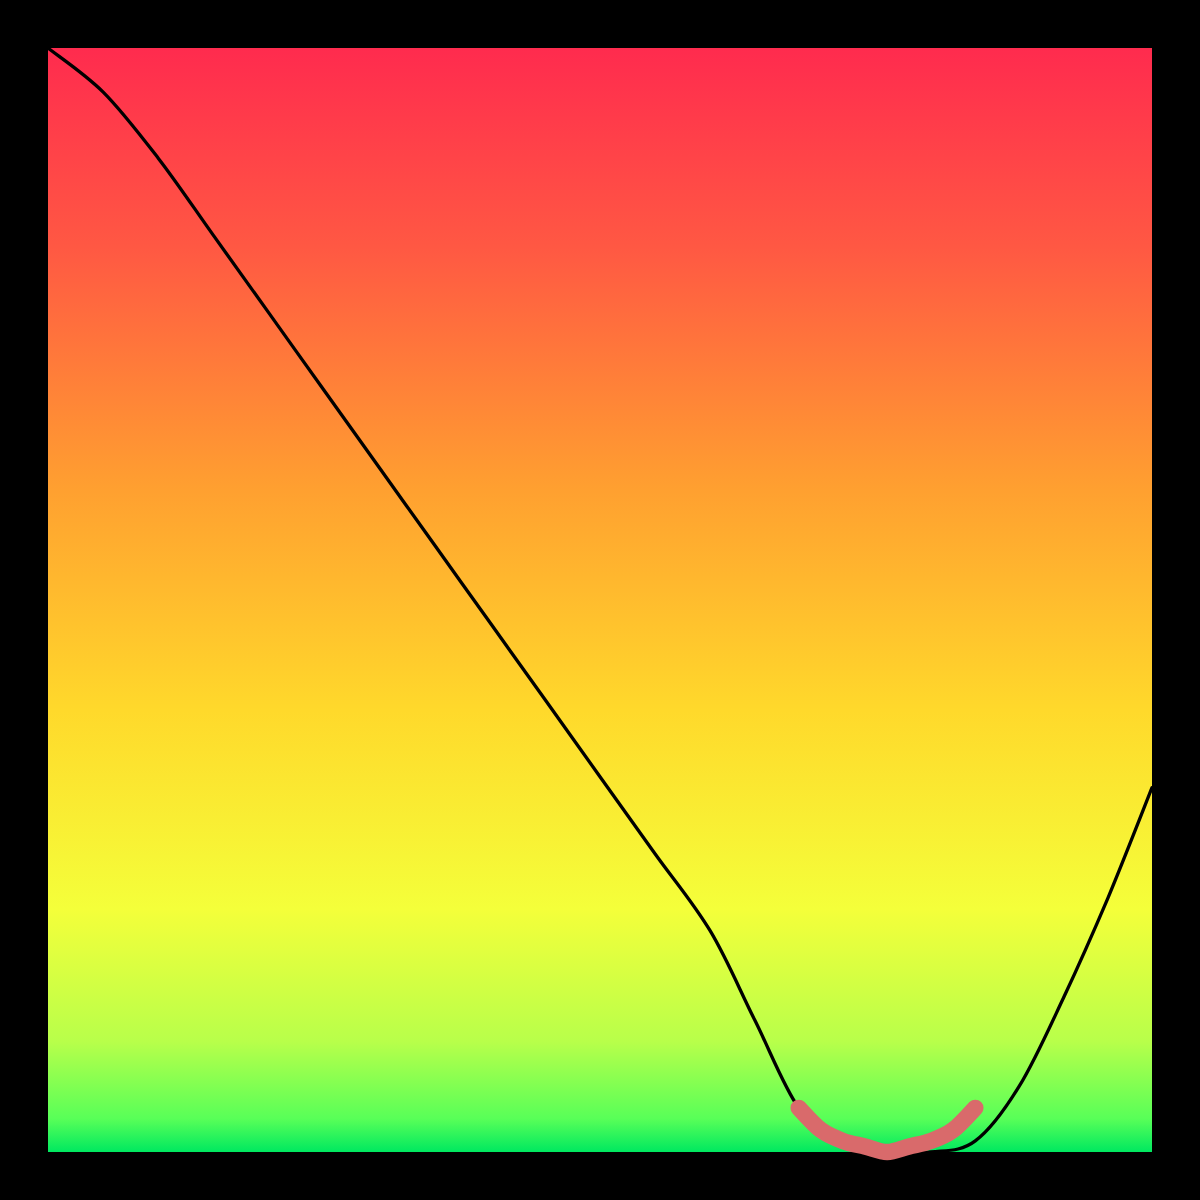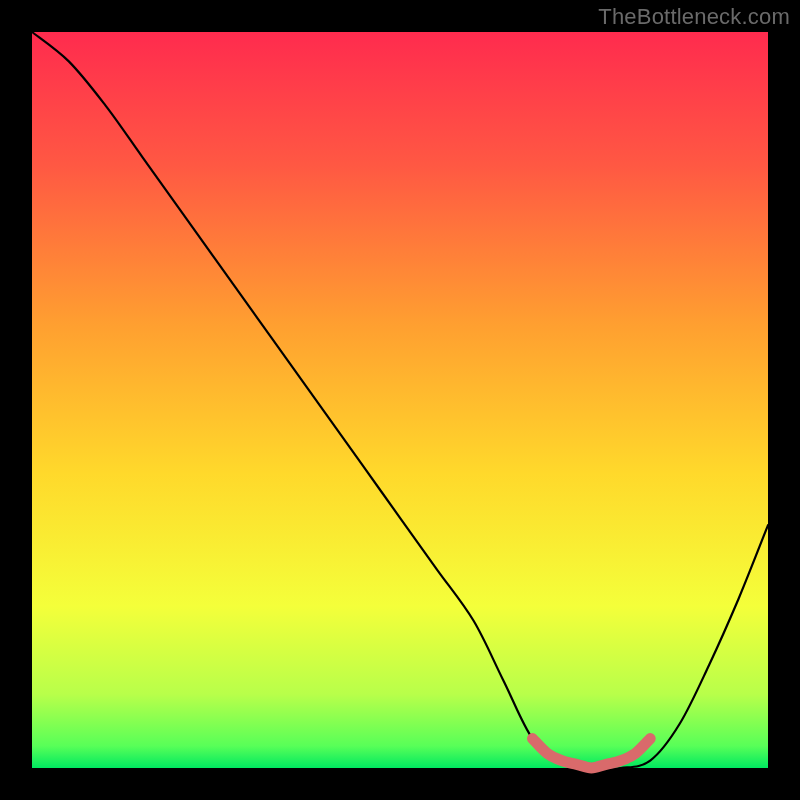--- a/index.html
+++ b/index.html
@@ -24,21 +24,20 @@
     font-size: 22px;
     font-weight: 500;
     letter-spacing: 0.2px;
   }
   svg { display: block; }
 </style>
 </head>
 <body>
 
 <div class="wrap">
-  <div class="watermark">TheBottleneck.com</div>
   <svg id="chart" width="800" height="800" viewBox="0 0 800 800">
     <defs>
       <linearGradient id="bg" x1="0" y1="0" x2="0" y2="1">
           <stop offset="0%" stop-color="#ff2b4e"></stop>
           <stop offset="18%" stop-color="#ff5843"></stop>
           <stop offset="40%" stop-color="#ffa030"></stop>
           <stop offset="60%" stop-color="#ffd92b"></stop>
           <stop offset="78%" stop-color="#f4ff3a"></stop>
           <stop offset="90%" stop-color="#b8ff4a"></stop>
           <stop offset="97%" stop-color="#58ff58"></stop>

